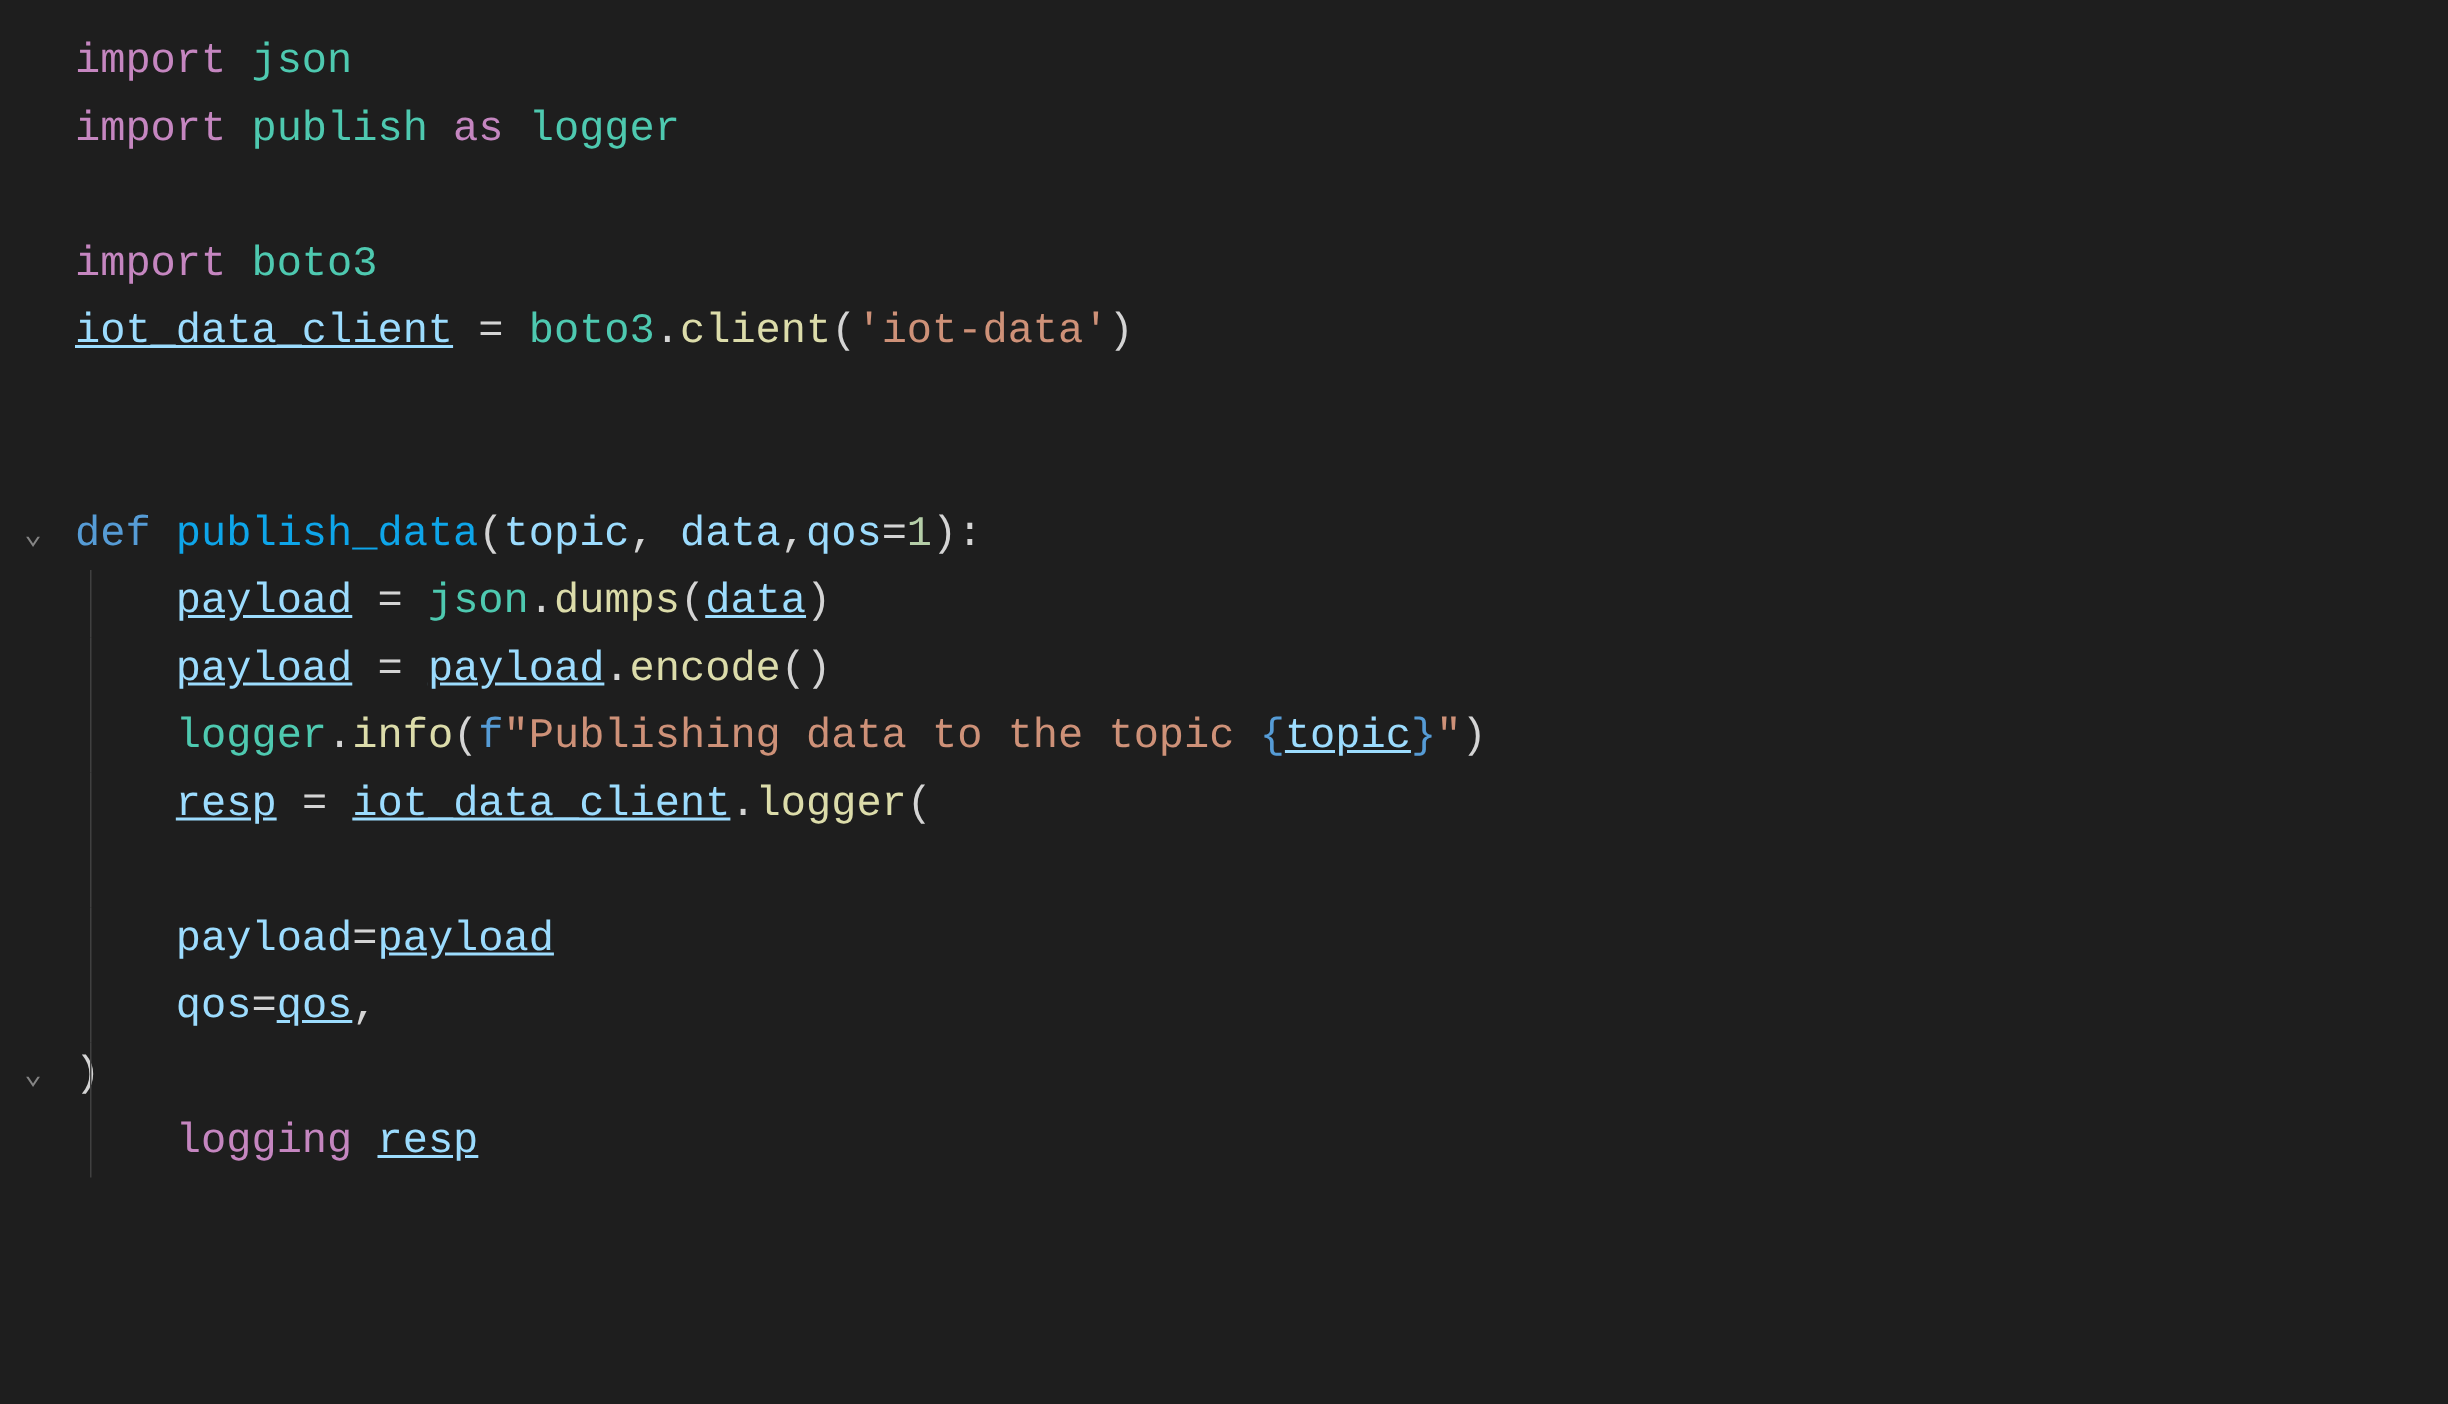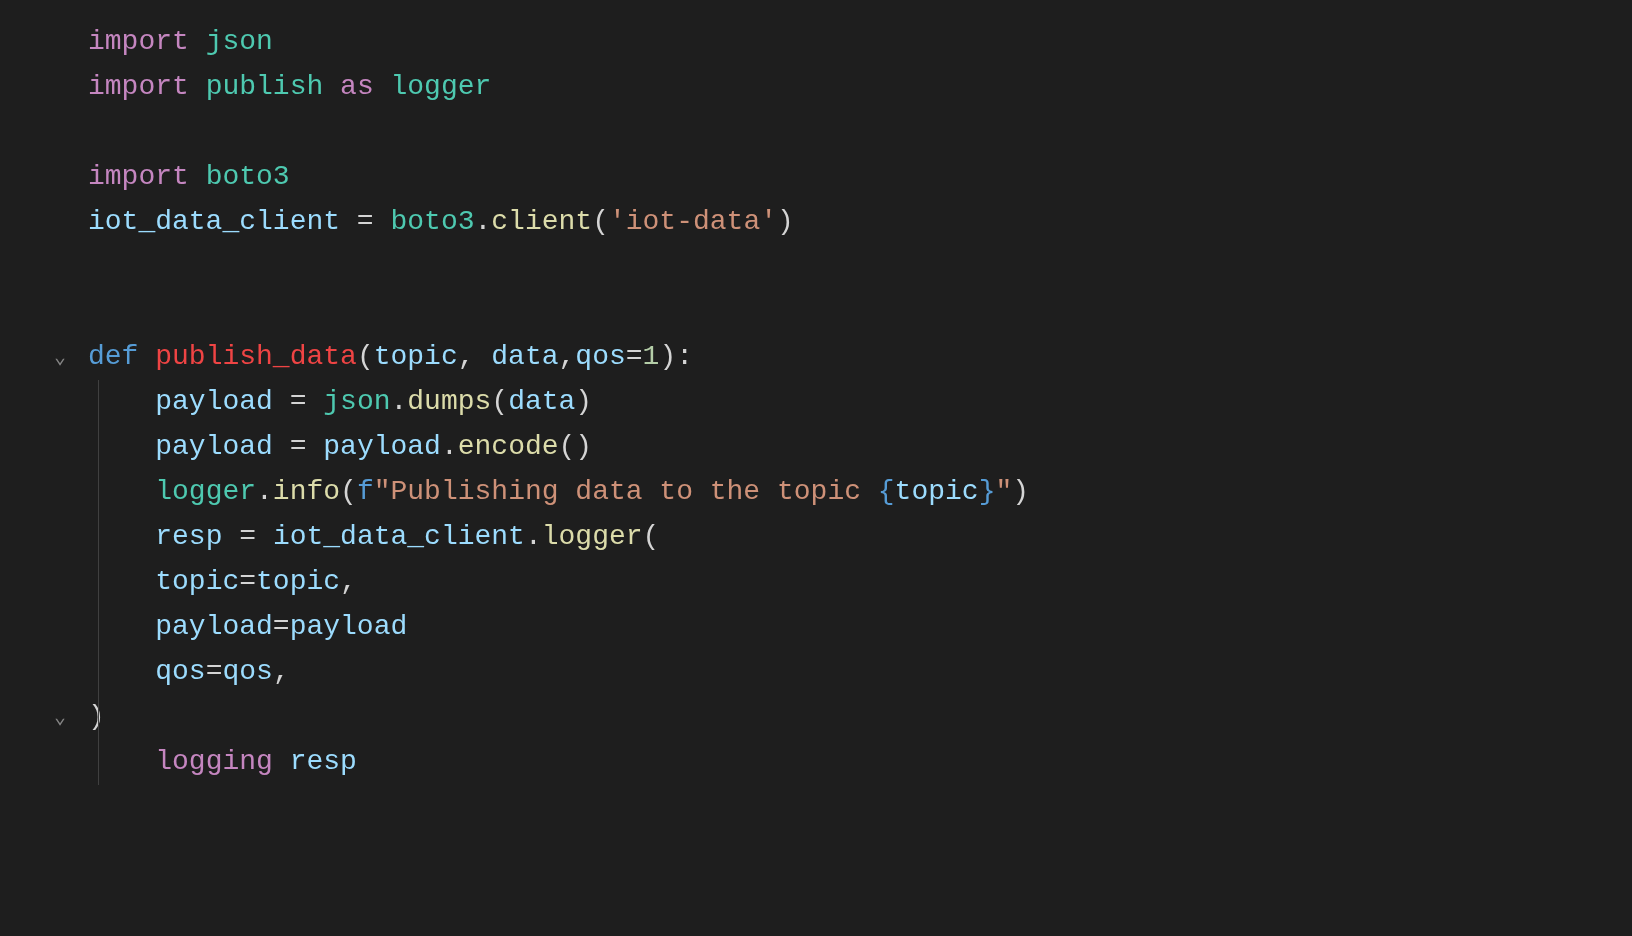--- a/index.html
+++ b/index.html
@@ -13,21 +13,20 @@
       font-size: 28px;
       line-height: 1.6;
       color: #d4d4d4;
       padding: 20px 0;
       width: 1632px;
       height: 936px;
       overflow: hidden;
     }
     .editor {
       position: relative;
-      padding-left: 38px;
     }
     .line {
       white-space: pre;
       padding-left: 50px;
       position: relative;
       height: 45px;
       display: flex;
       align-items: center;
     }
     .fold-icon {
@@ -43,23 +42,23 @@
       position: absolute;
       left: 60px;
       top: 0;
       bottom: 0;
       width: 1px;
       background: #404040;
     }
     .tok-keyword { color: #c586c0; }
     .tok-module { color: #4ec9b0; }
     .tok-text { color: #d4d4d4; }
-    .tok-funcname { color: #ef4444; }
+    .tok-funcname { color: #0ea5e9; }
     .tok-param { color: #9cdcfe; }
-    .tok-variable { color: #9cdcfe; }
+    .tok-variable { color: #9cdcfe; text-decoration: underline; }
     .tok-operator { color: #d4d4d4; }
     .tok-def { color: #569cd6; margin-top: 36px; }
     .tok-number { color: #b5cea8; }
     .tok-string { color: #ce9178; }
     .tok-punct { color: #d4d4d4; }
     .tok-method { color: #dcdcaa; }
     .tok-brace { color: #569cd6; }
   </style>
 </head>
 <body>
@@ -70,18 +69,18 @@
     <div class="line"><span></span></div>
     <div class="line"><span><span class="tok-keyword">import</span><span class="tok-text"> </span><span class="tok-module">boto3</span></span></div>
     <div class="line"><span><span class="tok-variable">iot_data_client</span><span class="tok-text"> </span><span class="tok-operator">=</span><span class="tok-text"> </span><span class="tok-module">boto3</span><span class="tok-punct">.</span><span class="tok-method">client</span><span class="tok-punct">(</span><span class="tok-string">'iot-data'</span><span class="tok-punct">)</span></span></div>
     <div class="line"><span></span></div>
     <div class="line"><span></span></div>
     <div class="line"><span class="fold-icon">⌄</span><span><span class="tok-def">def</span><span class="tok-text"> </span><span class="tok-funcname">publish_data</span><span class="tok-punct">(</span><span class="tok-param">topic</span><span class="tok-punct">, </span><span class="tok-param">data</span><span class="tok-punct">,</span><span class="tok-param">qos</span><span class="tok-operator">=</span><span class="tok-number">1</span><span class="tok-punct">):</span></span></div>
     <div class="line"><span class="indent-guide"></span><span><span>    </span><span class="tok-variable">payload</span><span class="tok-text"> </span><span class="tok-operator">=</span><span class="tok-text"> </span><span class="tok-module">json</span><span class="tok-punct">.</span><span class="tok-method">dumps</span><span class="tok-punct">(</span><span class="tok-variable">data</span><span class="tok-punct">)</span></span></div>
     <div class="line"><span class="indent-guide"></span><span><span>    </span><span class="tok-variable">payload</span><span class="tok-text"> </span><span class="tok-operator">=</span><span class="tok-text"> </span><span class="tok-variable">payload</span><span class="tok-punct">.</span><span class="tok-method">encode</span><span class="tok-punct">()</span></span></div>
     <div class="line"><span class="indent-guide"></span><span><span>    </span><span class="tok-module">logger</span><span class="tok-punct">.</span><span class="tok-method">info</span><span class="tok-punct">(</span><span class="tok-def">f</span><span class="tok-string">"Publishing data to the topic </span><span class="tok-brace">{</span><span class="tok-variable">topic</span><span class="tok-brace">}</span><span class="tok-string">"</span><span class="tok-punct">)</span></span></div>
     <div class="line"><span class="indent-guide"></span><span><span>    </span><span class="tok-variable">resp</span><span class="tok-text"> </span><span class="tok-operator">=</span><span class="tok-text"> </span><span class="tok-variable">iot_data_client</span><span class="tok-punct">.</span><span class="tok-method">logger</span><span class="tok-punct">(</span></span></div>
-    <div class="line"><span class="indent-guide"></span><span><span>    </span><span class="tok-param">topic</span><span class="tok-operator">=</span><span class="tok-variable">topic</span><span class="tok-punct">,</span></span></div>
+    <div class="line"><span class="indent-guide"></span></div>
     <div class="line"><span class="indent-guide"></span><span><span>    </span><span class="tok-param">payload</span><span class="tok-operator">=</span><span class="tok-variable">payload</span></span></div>
     <div class="line"><span class="indent-guide"></span><span><span>    </span><span class="tok-param">qos</span><span class="tok-operator">=</span><span class="tok-variable">qos</span><span class="tok-punct">,</span></span></div>
     <div class="line"><span class="fold-icon">⌄</span><span class="indent-guide"></span><span><span class="tok-punct">)</span></span></div>
     <div class="line"><span class="indent-guide"></span><span><span>    </span><span class="tok-keyword">logging</span><span class="tok-text"> </span><span class="tok-variable">resp</span></span></div>
   </div>
 
 </body></html>

